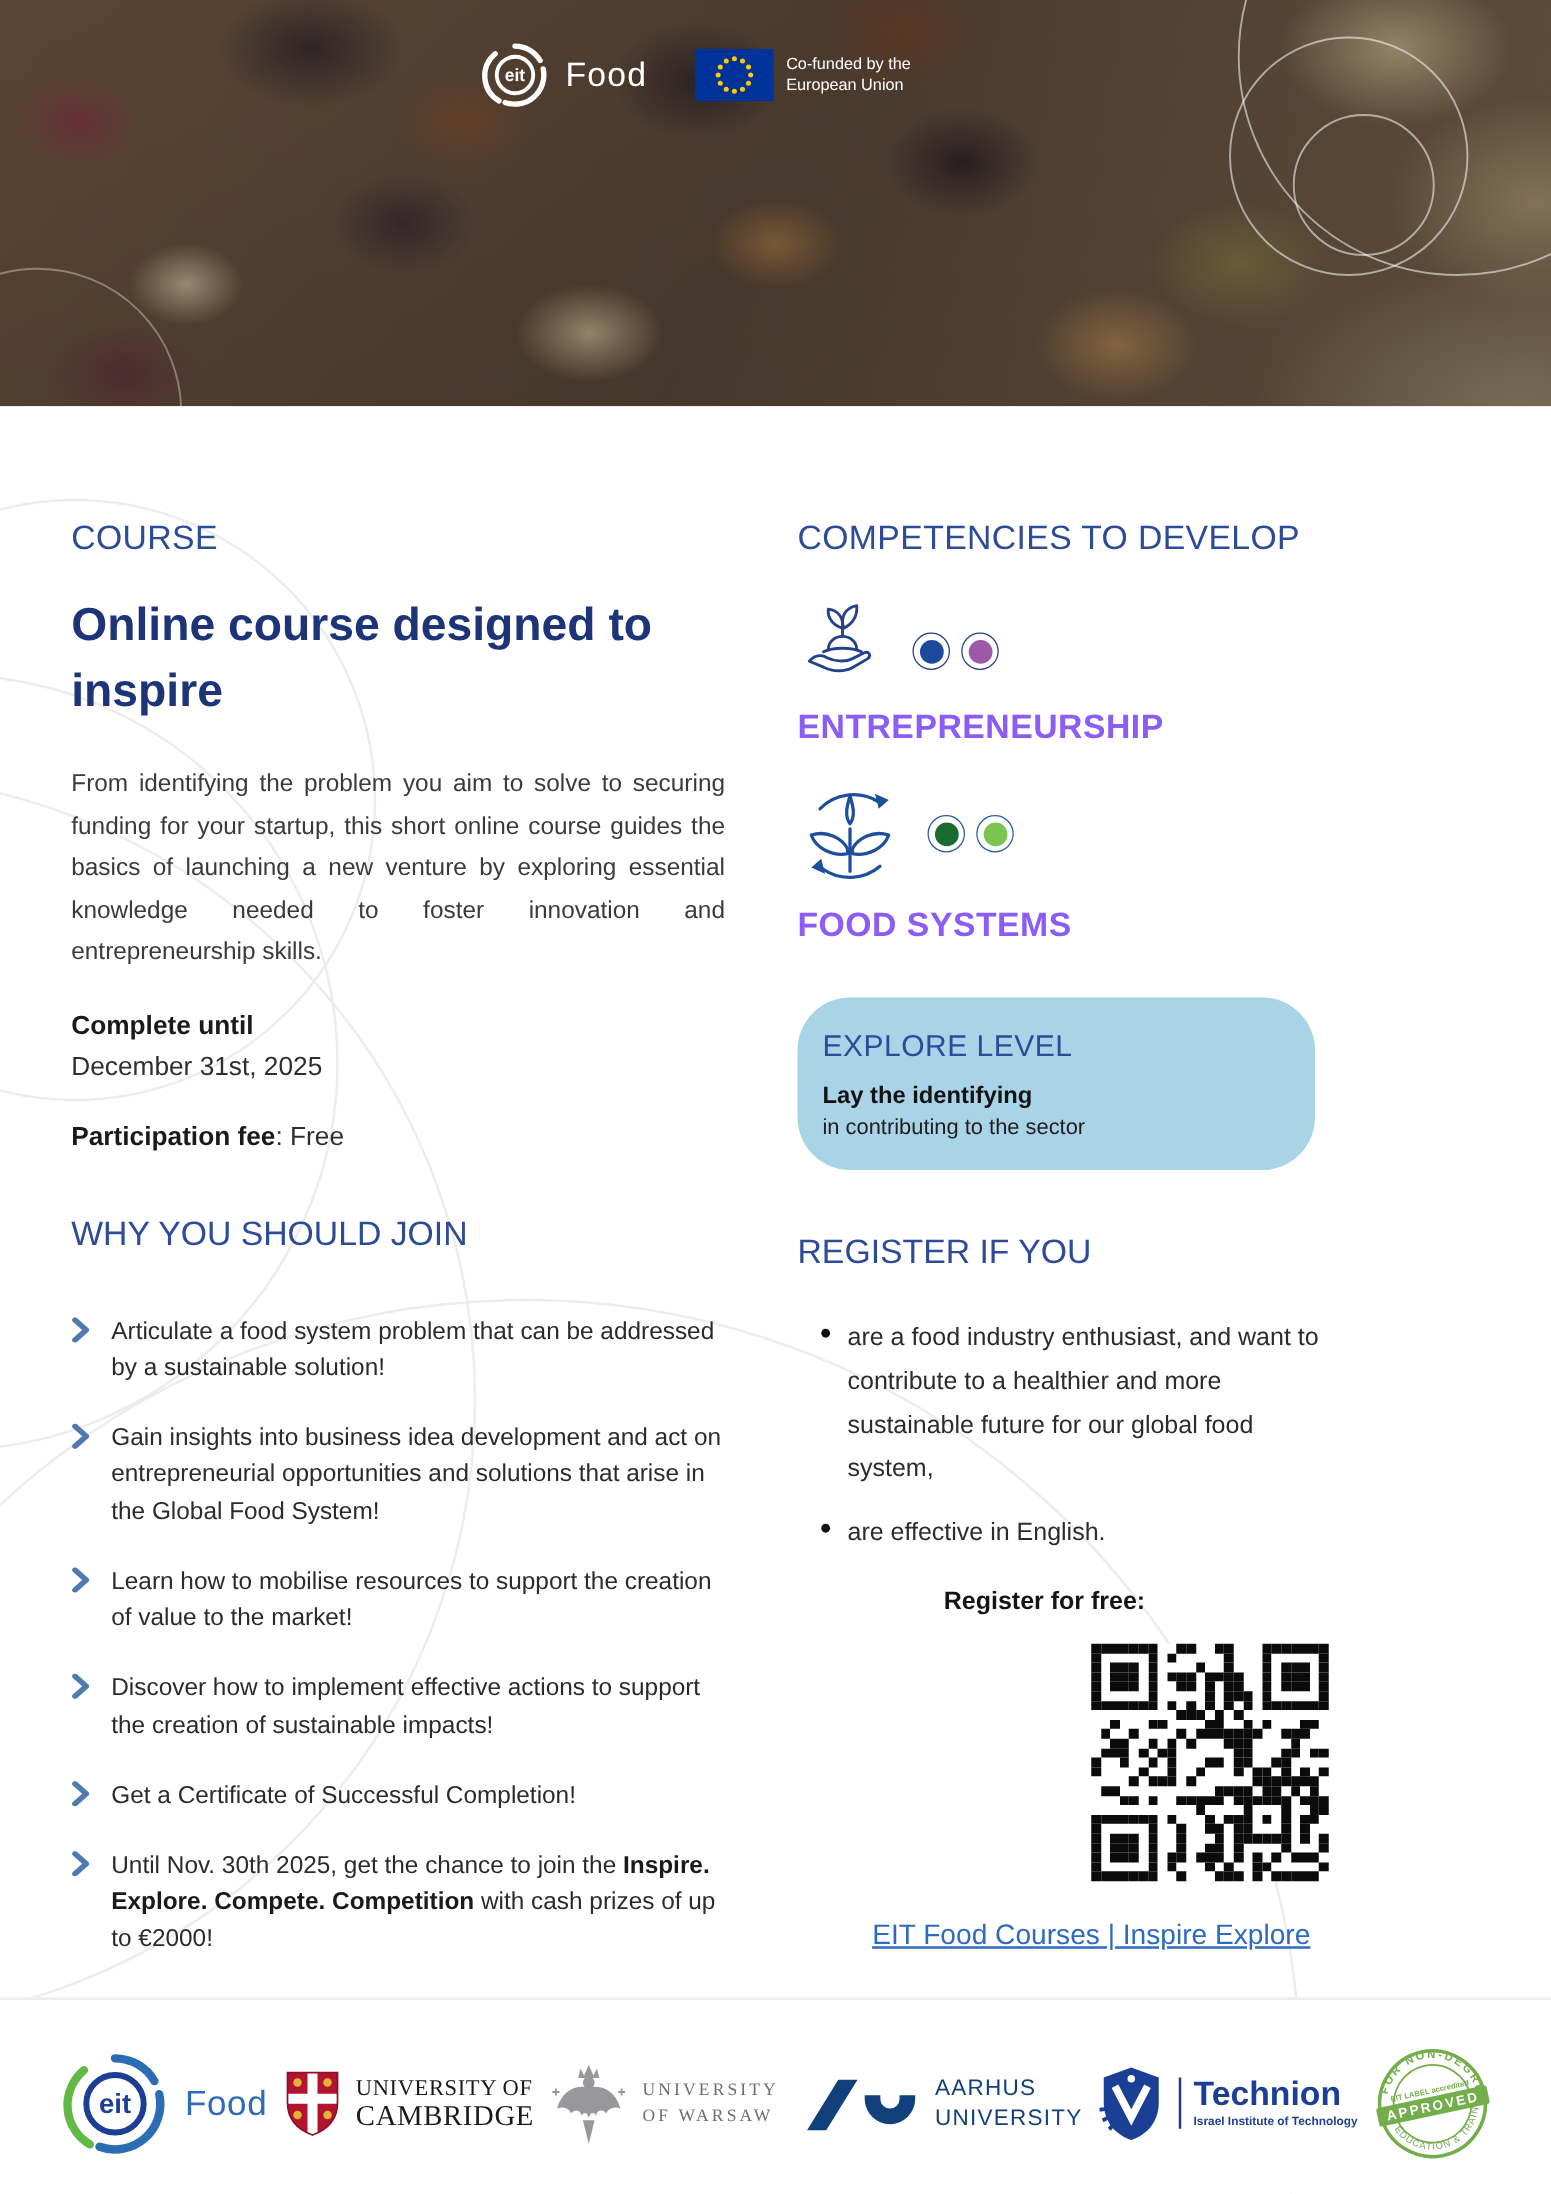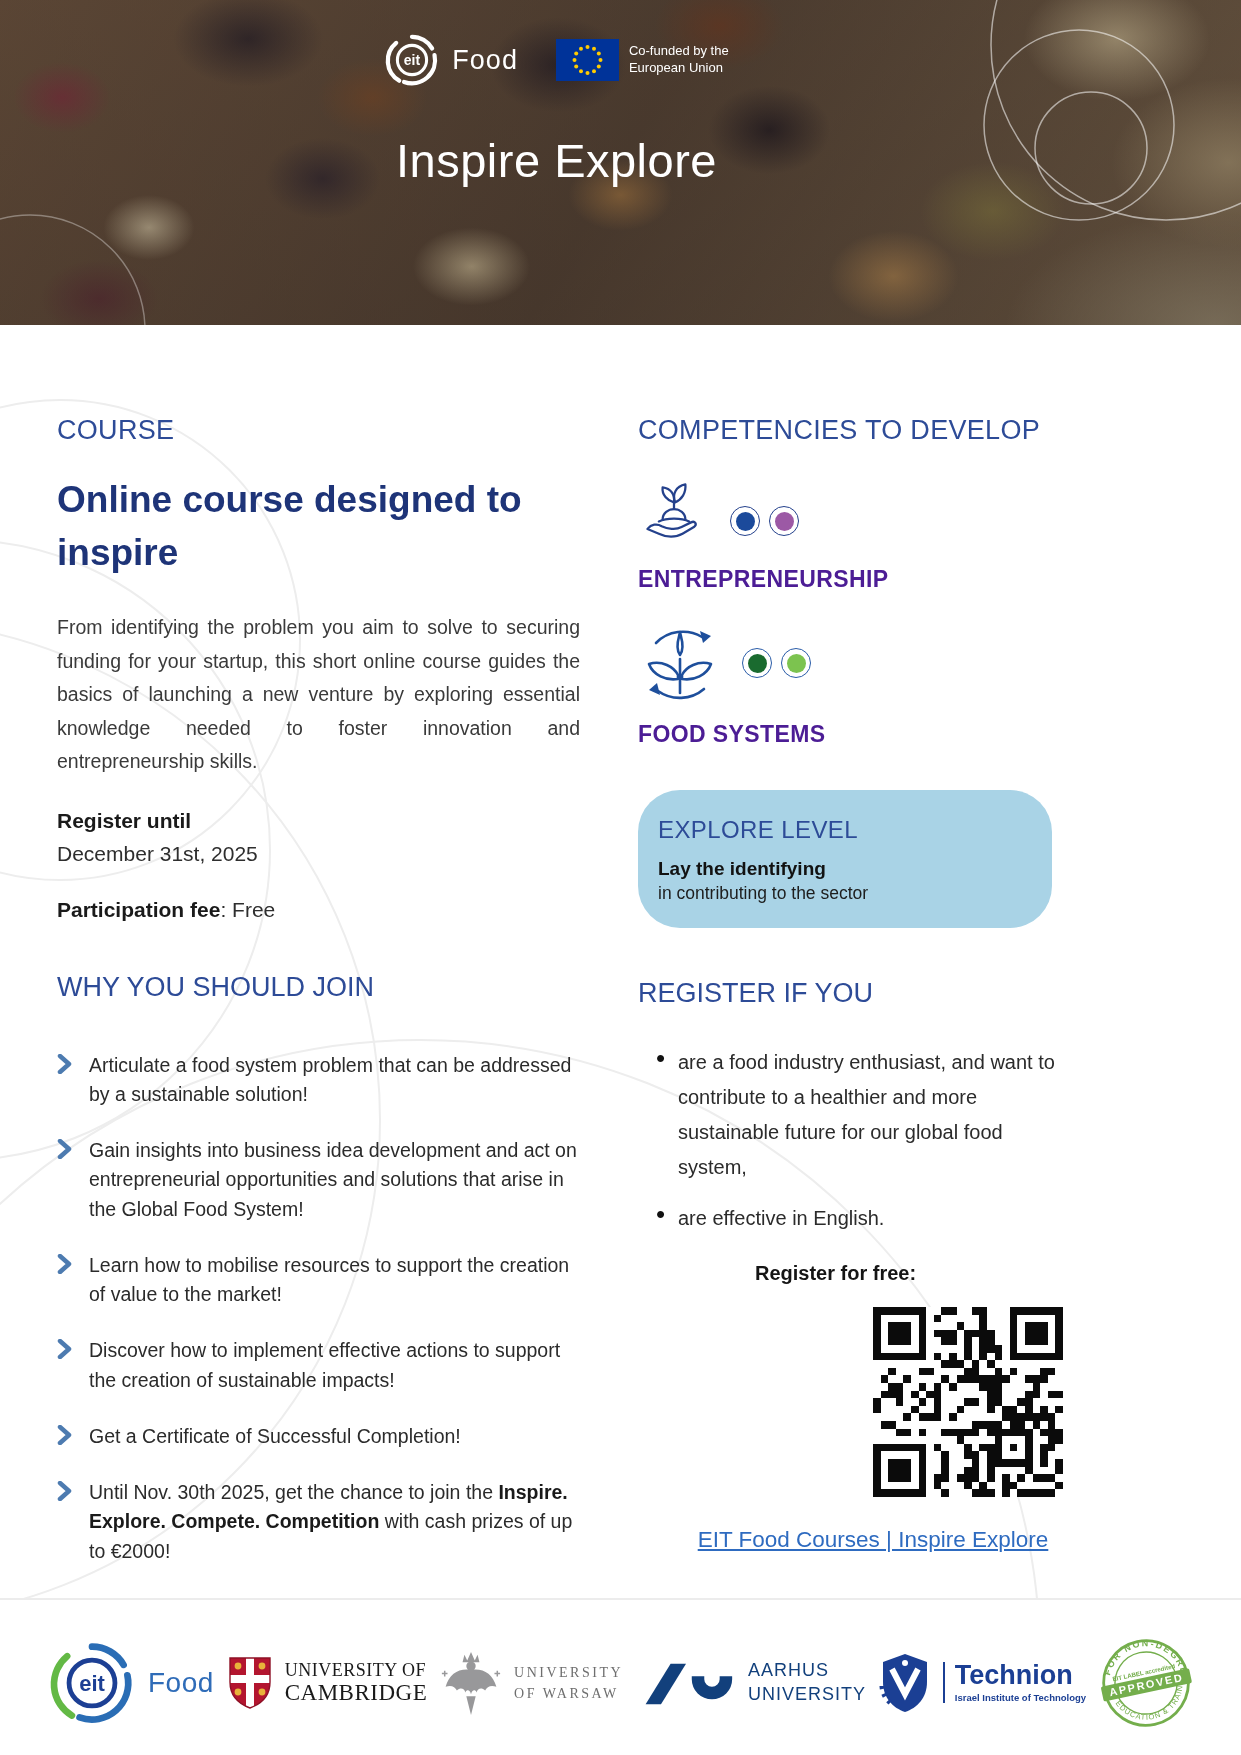--- a/index.html
+++ b/index.html
@@ -69,21 +69,21 @@
 
   
   .comp-row { display:flex; align-items:flex-end; gap:20px; }
   .comp-row.first { margin-top:32px; }
   .comp-row.second { margin-top:28px; align-items:center; }
   .dots { display:flex; gap:9px; margin-bottom:8px; }
   .comp-row.second .dots { margin-bottom:0; }
   .dot { width:30px; height:30px; border:1.6px solid var(--ring); border-radius:50%;
          display:inline-flex; align-items:center; justify-content:center; background:#fff; }
   .dot i { display:block; width:19px; height:19px; border-radius:50%; background:var(--fill); }
-  .comp-label { margin-top:22px; font-size:23px; font-weight:700; color:#4c1d95; letter-spacing:.4px; }
+  .comp-label { margin-top:22px; font-size:27px; font-weight:700; color:#8b5cf6; letter-spacing:.4px; }
 
   .level-box { margin-top:42px; width:414px; background:#a9d3e6; border-radius:42px;
                padding:26px 24px 24px 20px; }
   .level-heading { font-size:24px; color:#2d4b97; letter-spacing:.4px; }
   .level-bold { margin-top:14px; font-size:19px; font-weight:700; color:#121212; }
   .level-sub  { margin-top:3px; font-size:17.5px; color:#1d1d1d; }
 
   .register-heading { margin-top:50px; font-size:27px; font-weight:400; color:#2d4b97; }
   .register-list { margin-top:36px; list-style:none; }
   .register-list li { position:relative; padding-left:40px; margin-bottom:16px; }
@@ -172,29 +172,28 @@
               <circle cx="20.2" cy="14.5" r="2"></circle>
               <circle cx="25" cy="9.7" r="2"></circle>
           </g>
         </svg>
         <div class="eu-text">
           <div>Co-funded by the</div>
           <div>European Union</div>
         </div>
       </div>
     </div>
-    <h1 class="hero-title">Inspire Explore</h1>
   </div>
 </header>
 
 <section class="col col-left">
   <div class="kicker">COURSE</div>
   <h2 class="course-title">Online course designed to inspire</h2>
   <p class="course-desc">From identifying the problem you aim to solve to securing funding for your startup, this short online course guides the basics of launching a new venture by exploring essential knowledge needed to foster innovation and entrepreneurship skills.</p>
-  <div class="complete-label">Register until</div>
+  <div class="complete-label">Complete until</div>
   <div class="complete-date">December 31st, 2025</div>
   <p class="fee-line"><b>Participation fee</b><span>: Free</span></p>
 
   <h3 class="why-heading">WHY YOU SHOULD JOIN</h3>
   <ul class="why-list">
     <li>
       <span class="chev"><svg width="15" height="20">
             <path d="M3 2 L12 10 L3 18" stroke="#4d7bb0" stroke-width="4.5" fill="none" stroke-linecap="round" stroke-linejoin="round"></path>
           </svg></span>
       <p><span>Articulate a food system problem that can be addressed by a sustainable solution!</span><b></b><span></span></p>

